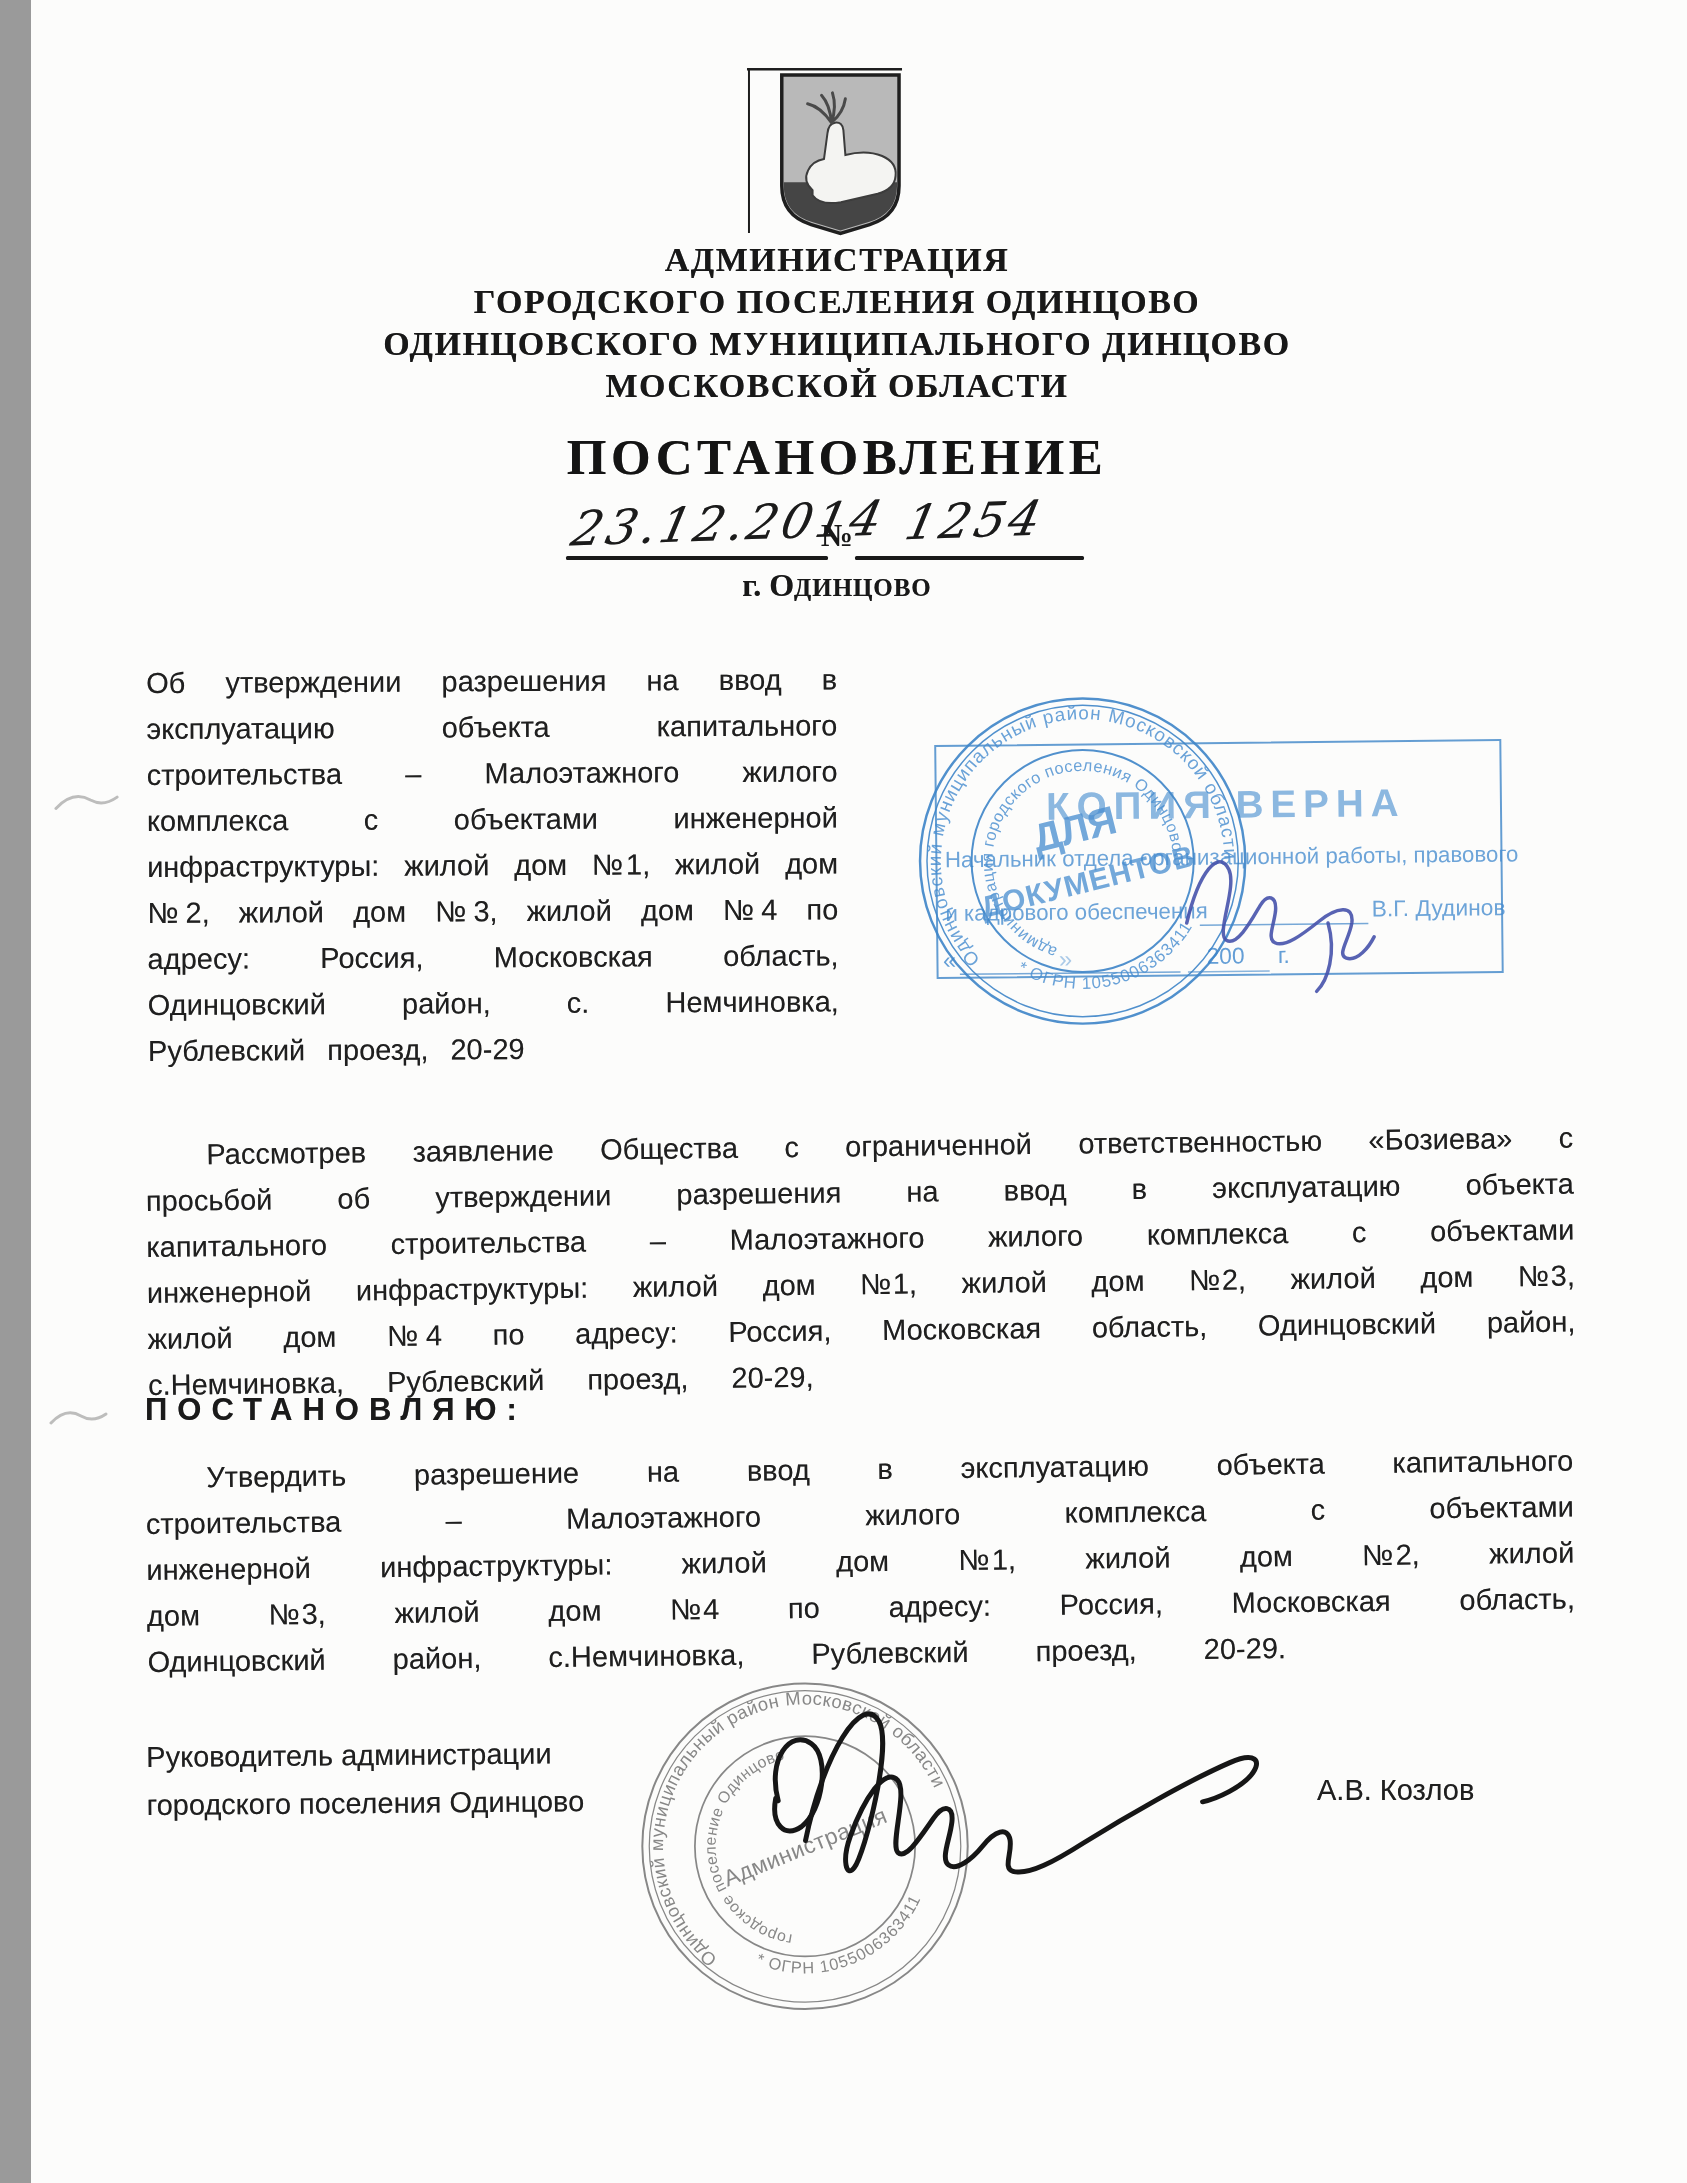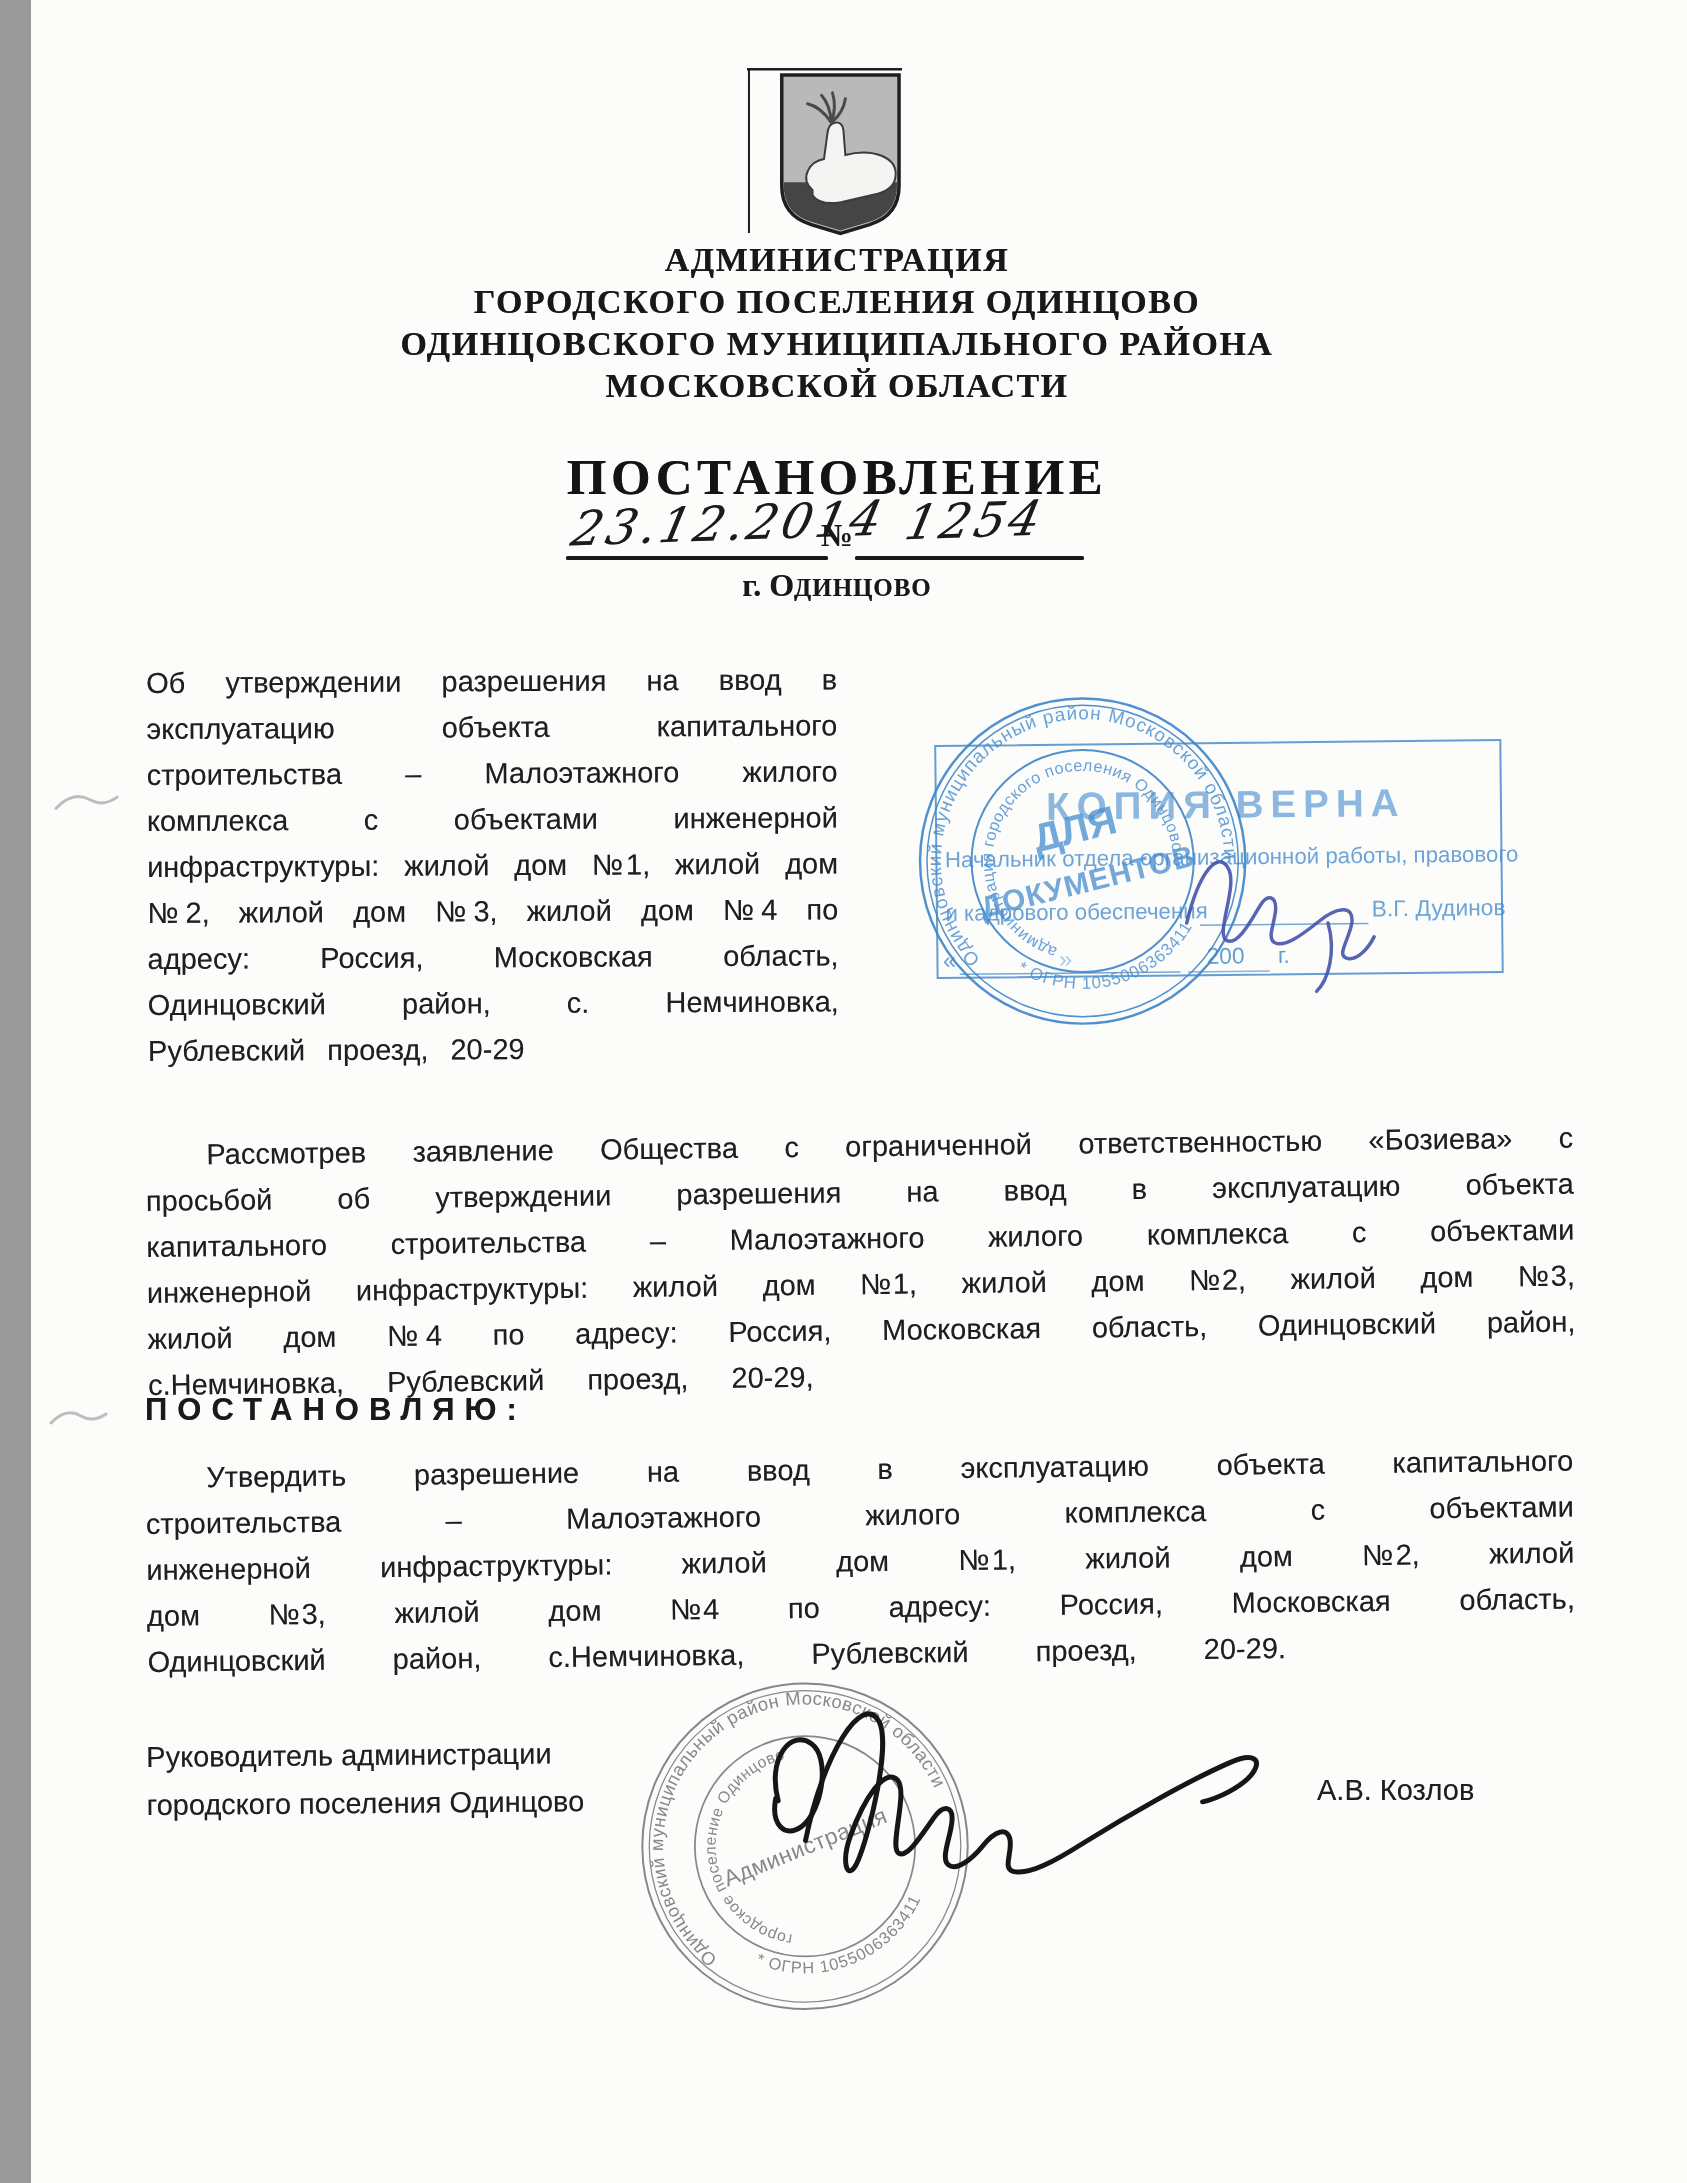--- a/index.html
+++ b/index.html
@@ -9,21 +9,21 @@
   }
   .abs{position:absolute;}
   
   .org-block{
     position:absolute;left:151px;top:239px;width:1310px;text-align:center;
     font-family:"Liberation Serif",serif;font-weight:700;font-size:34px;
     letter-spacing:1.5px;line-height:42px;color:#181818;
     text-shadow:0 0 0.5px rgba(0,0,0,.55);
   }
   .doc-type{
-    position:absolute;left:151px;top:448px;width:1310px;text-align:center;
+    position:absolute;left:151px;top:428px;width:1310px;text-align:center;
     font-family:"Liberation Serif",serif;font-weight:700;font-size:51px;
     letter-spacing:4.5px;color:#141414;text-shadow:0 0 0.5px rgba(0,0,0,.6);
   }
   
   .hw{
     font-family:"DejaVu Serif",serif;font-style:italic;font-size:48px;
     letter-spacing:3.5px;color:#1b1b1b;transform:skewX(-14deg) rotate(-2deg);
     display:inline-block;text-shadow:0 0 0.5px rgba(0,0,0,.4);
   }
   .hw-date{position:absolute;left:543px;top:495px;}
@@ -90,21 +90,21 @@
       <path d="M0,0 H236 V223 Q236,283 177,301 L118,319 L59,301 Q0,283 0,223 Z" fill="#b9b9b9" stroke="#1f1f1f" stroke-width="7"></path>
       <path d="M4,216 H232 V223 Q232,279 175,296 L118,313 L61,296 Q4,279 4,223 Z" fill="#454545"></path>
       <path d="M62,232 q-20,-18 -9,-40 q9,-19 32,-23 l7,-52 q2,-19 15,-21 q15,-2 17,15 l4,50 q42,-11 74,2 q30,13 27,40 q-2,27 -36,36 l-74,17 q-42,7 -57,-14 z" fill="#f4f4f2" stroke="#3c3c3c" stroke-width="4"></path>
       <path d="M100,96 q-22,-32 -48,-38 M100,96 q-3,-36 -20,-55 M100,96 q11,-32 2,-60 M100,96 q24,-20 28,-48" fill="none" stroke="#4a4a4a" stroke-width="6" stroke-linecap="round"></path>
     </g>
   </svg>
 
   <div class="org-block">
     <div>АДМИНИСТРАЦИЯ</div>
     <div>ГОРОДСКОГО ПОСЕЛЕНИЯ ОДИНЦОВО</div>
-    <div>ОДИНЦОВСКОГО МУНИЦИПАЛЬНОГО РАЙОНА</div>
+    <div>ОДИНЦОВСКОГО МУНИЦИПАЛЬНОГО ДИНЦОВО</div>
     <div>МОСКОВСКОЙ ОБЛАСТИ</div>
   </div>
 
   <div class="doc-type">ПОСТАНОВЛЕНИЕ</div>
 
   <span class="hw hw-date">23.12.2014</span>
   <span class="num-sign">№</span>
   <span class="hw hw-num">1254</span>
   <div class="d-line l1"></div>
   <div class="d-line l2"></div>

